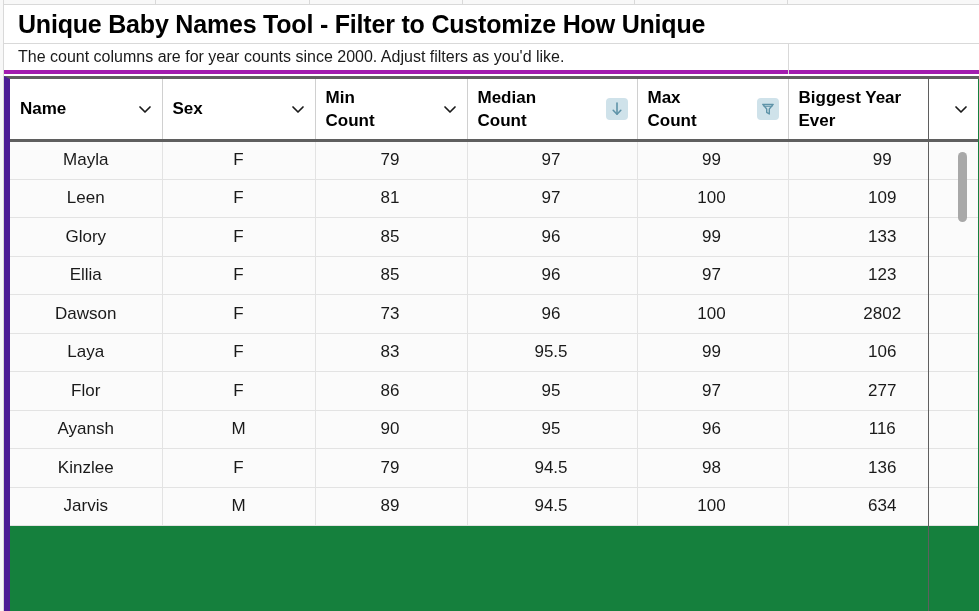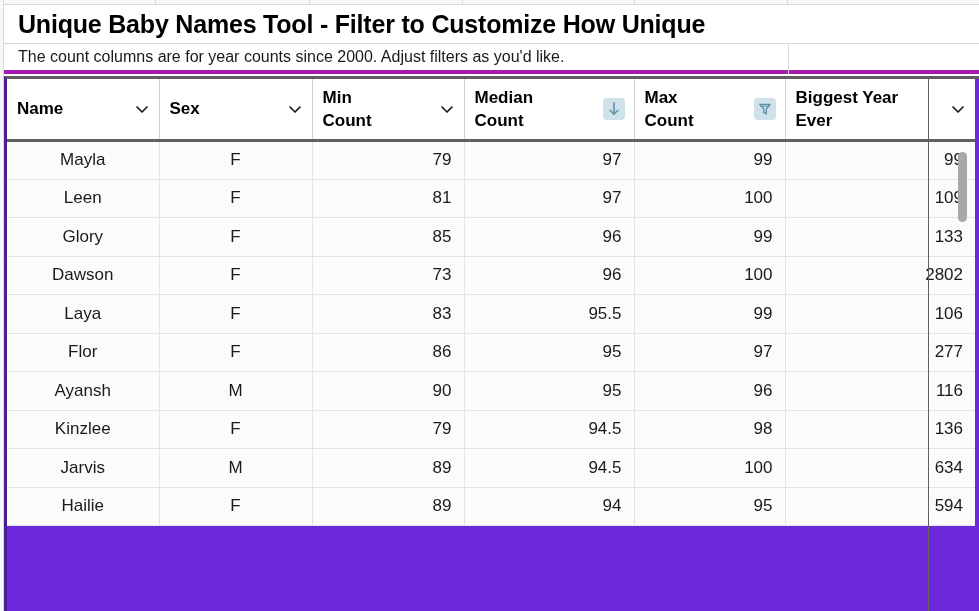--- a/index.html
+++ b/index.html
@@ -93,23 +93,23 @@
     background: #d9d9d9;
   }
 
   
   .table-wrap {
     position: absolute;
     left: 4px; top: 76px;
     width: 975px;
     height: 535px;
     border-top: 3px solid #5f5f5f;
-    border-left: 3px solid #4c1d95;
-    box-sizing: border-box;
-    background: #6d28d9;
+    border-left: 6px solid #4c1d95;
+    box-sizing: border-box;
+    background: #15803d;
     overflow: hidden;
   }
 
   table.grid {
     border-collapse: collapse;
     table-layout: fixed;
     width: 968px;
     background: #ffffff;
   }
 
@@ -178,21 +178,21 @@
     color: #1a1a1a;
     background: #fbfbfb;
     border-right: 1px solid #e3e3e3;
     border-bottom: 1px solid #e3e3e3;
     box-sizing: border-box;
     white-space: nowrap;
     overflow: hidden;
   }
   tbody td:last-child { border-right: none; }
   td.txt { text-align: center; }
-  td.num { text-align: right; padding-right: 12px; }
+  td.num { text-align: center; padding-right: 12px; }
 
   
   .scrollbar {
     position: absolute;
     right: 1px; top: 76px;
     width: 14px; height: 535px;
     background: transparent;
   }
   .scroll-thumb {
     position: absolute;
@@ -352,20 +352,28 @@
           </tr>
         <tr>
             <td class="txt">Glory</td>
             <td class="txt">F</td>
             <td class="num">85</td>
             <td class="num">96</td>
             <td class="num">99</td>
             <td class="num">133</td>
           </tr>
         <tr>
+            <td class="txt">Ellia</td>
+            <td class="txt">F</td>
+            <td class="num">85</td>
+            <td class="num">96</td>
+            <td class="num">97</td>
+            <td class="num">123</td>
+          </tr>
+        <tr>
             <td class="txt">Dawson</td>
             <td class="txt">F</td>
             <td class="num">73</td>
             <td class="num">96</td>
             <td class="num">100</td>
             <td class="num">2802</td>
           </tr>
         <tr>
             <td class="txt">Laya</td>
             <td class="txt">F</td>
@@ -399,28 +407,20 @@
             <td class="num">136</td>
           </tr>
         <tr>
             <td class="txt">Jarvis</td>
             <td class="txt">M</td>
             <td class="num">89</td>
             <td class="num">94.5</td>
             <td class="num">100</td>
             <td class="num">634</td>
           </tr>
-        <tr>
-            <td class="txt">Hailie</td>
-            <td class="txt">F</td>
-            <td class="num">89</td>
-            <td class="num">94</td>
-            <td class="num">95</td>
-            <td class="num">594</td>
-          </tr>
       </tbody>
     </table>
   </div>
 
   <div class="scrollbar">
     <div class="scroll-track-line"></div>
   </div>
   <div class="scroll-thumb" style="left:958px; top:152px;"></div>
 
 </div>

